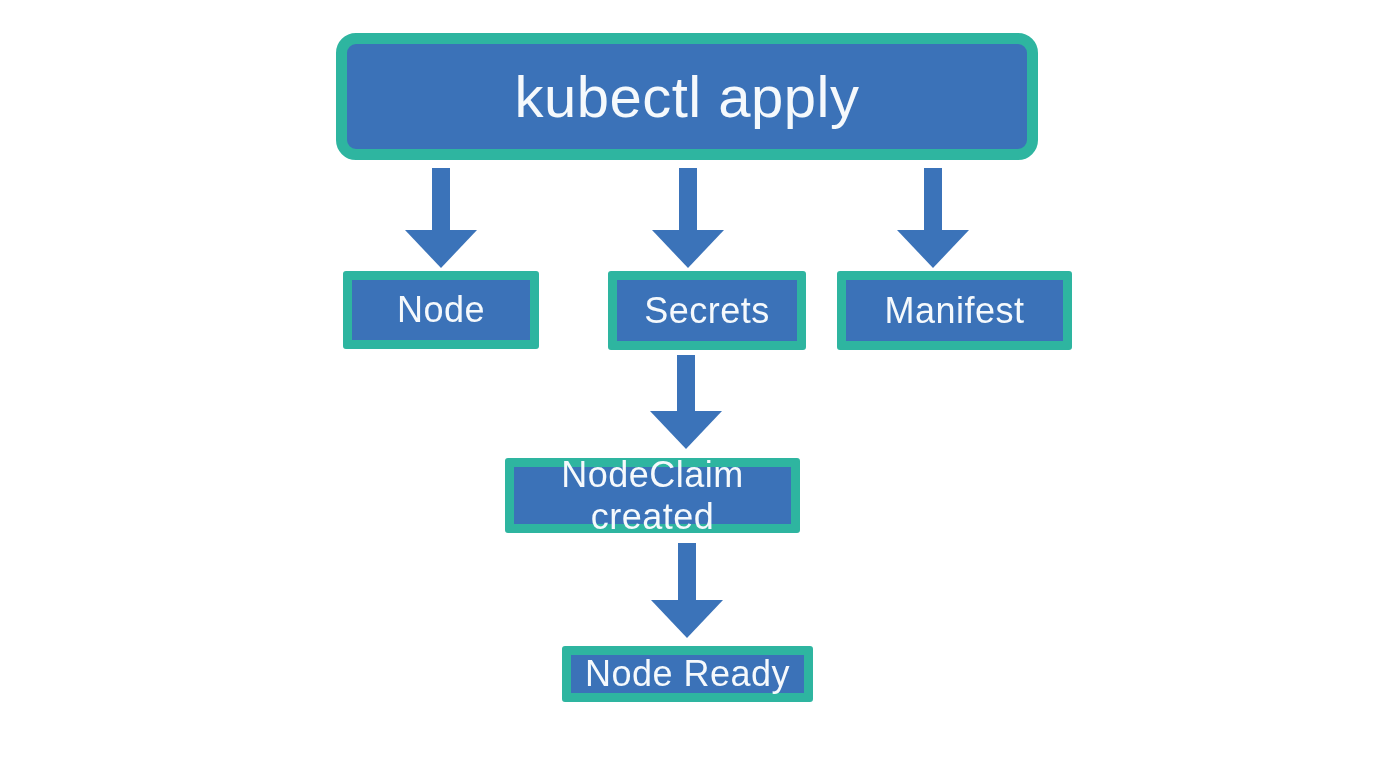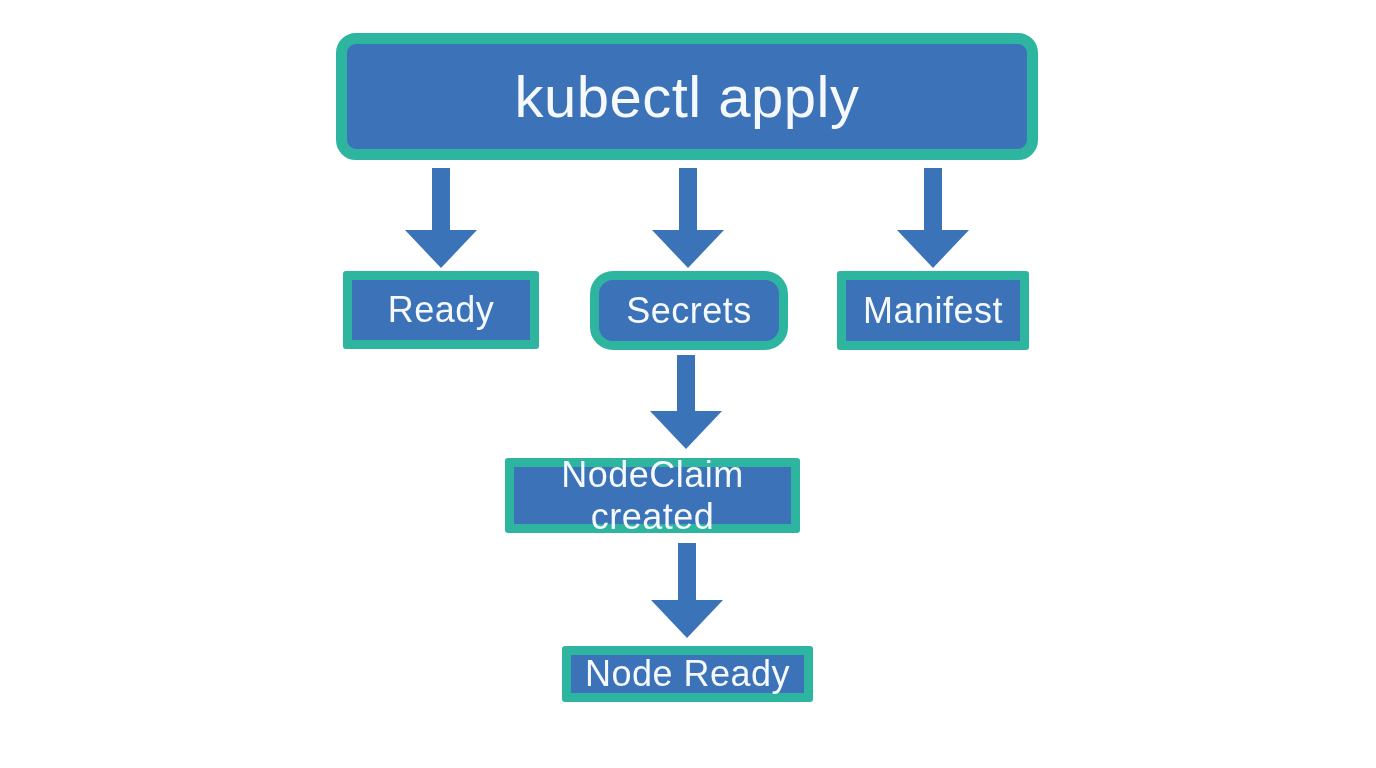--- a/index.html
+++ b/index.html
@@ -33,22 +33,22 @@
     font-weight: 400;
     letter-spacing: 0.5px;
   }
   .node-title {
     left: 336px; top: 33px; width: 702px; height: 127px;
     border-width: 11px;
     border-radius: 20px;
     font-size: 58px;
   }
   .node-crds     { left: 343px; top: 271px; width: 196px; height: 78px; }
-  .node-secrets  { left: 590px; top: 271px; width: 198px; height: 79px; border-radius: 23px; }
-  .node-manifest { left: 837px; top: 271px; width: 192px; height: 79px; }
+  .node-secrets  { left: 608px; top: 271px; width: 198px; height: 79px; }
+  .node-manifest { left: 837px; top: 271px; width: 235px; height: 79px; }
   .node-nodeclaim { left: 505px; top: 458px; width: 295px; height: 75px; }
   .node-nodeready { left: 562px; top: 646px; width: 251px; height: 56px; }
 
   .arrow {
     position: absolute;
     width: 72px;
     display: flex;
     flex-direction: column;
     align-items: center;
   }
@@ -86,21 +86,21 @@
   <div class="arrow arrow-a2">
     <div class="arrow-shaft"></div>
     <div class="arrow-head"></div>
   </div>
   <div class="arrow arrow-a3">
     <div class="arrow-shaft"></div>
     <div class="arrow-head"></div>
   </div>
 
   <div class="node node-crds">
-    <span>Ready</span>
+    <span>Node</span>
   </div>
 
   <div class="node node-secrets">
     <span>Secrets</span>
   </div>
 
   <div class="node node-manifest">
     <span>Manifest</span>
   </div>
 

